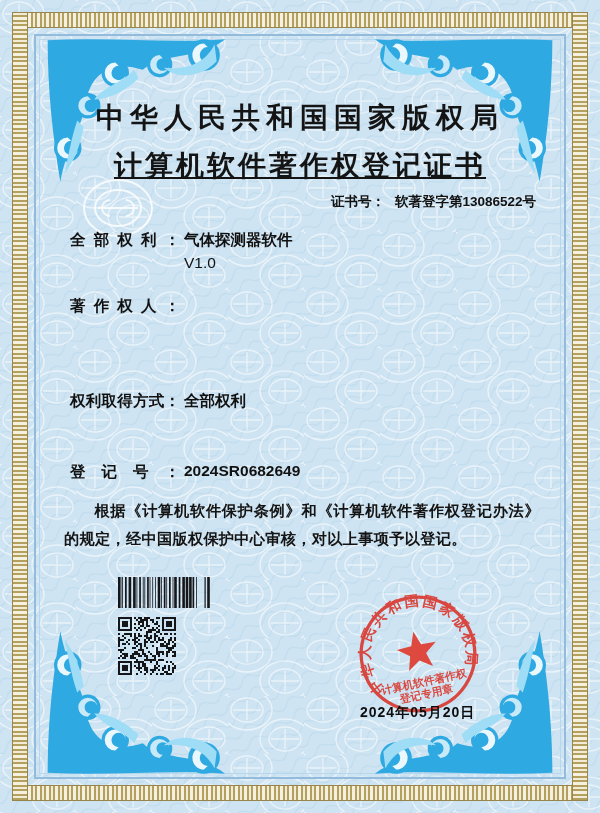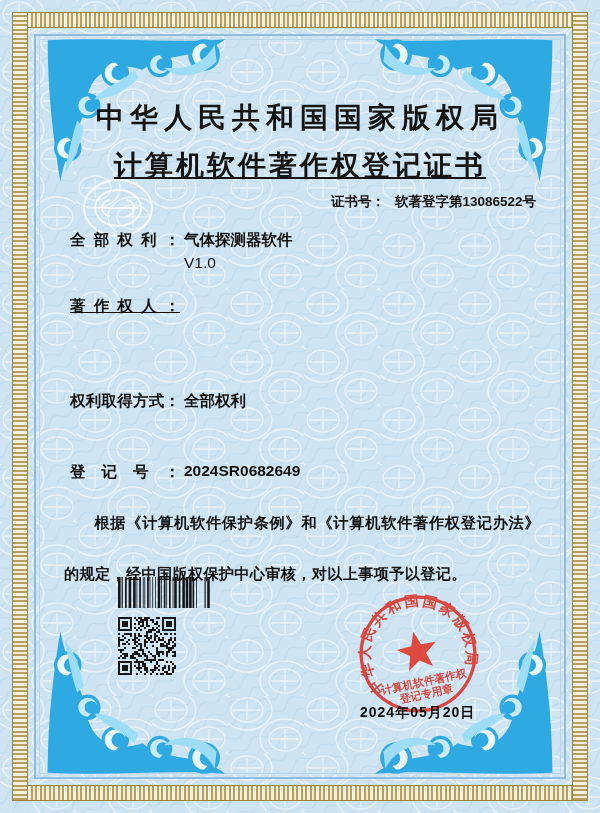--- a/index.html
+++ b/index.html
@@ -40,26 +40,26 @@
   .title2{position:absolute;top:147px;left:0;right:0;text-align:center;
     font-size:28px;font-weight:900;letter-spacing:3px;color:#141414;
     font-family:"Liberation Serif","DejaVu Serif",serif;text-decoration:underline;}
   .certno{position:absolute;top:193px;right:64px;font-size:13.5px;font-weight:800;}
   .certno .lbl{margin-right:10px;}
   .row{position:absolute;left:70px;display:flex;font-size:15.5px;font-weight:800;}
   .row .flabel{width:110px;text-align:justify;text-align-last:justify;flex:0 0 110px;}
   .row .fvalue{margin-left:4px;white-space:nowrap;}
   .r-name{top:230px;}
   .r-version{top:254px;left:184px;font-size:15.5px;font-weight:400;position:absolute;}
-  .r-owner{top:296px;text-decoration:underline;}
+  .r-owner{top:296px;}
   .r-acq{top:391px;justify-content:flex-end;}
   .r-scope{top:427px;}
   .r-reg{top:462px;}
   .statement{position:absolute;top:497px;left:64px;width:476px;
-    font-size:15.2px;font-weight:700;line-height:51px;letter-spacing:.3px;
+    font-size:15.2px;font-weight:700;line-height:28px;letter-spacing:.3px;
     text-indent:2em;text-align:justify;color:#141414;}
   .barcode{position:absolute;left:118px;top:577px;width:92px;height:31px;}
   .qrcode{position:absolute;left:118px;top:617px;width:58px;height:58px;}
   .seal{position:absolute;left:354px;top:590px;width:128px;height:128px;
     transform:rotate(-12deg);opacity:.92;}
   .issue-date{position:absolute;left:360px;top:704px;font-size:14px;
     font-weight:900;letter-spacing:1px;color:#0d0d0d;}
 </style>
 </head>
 <body>

